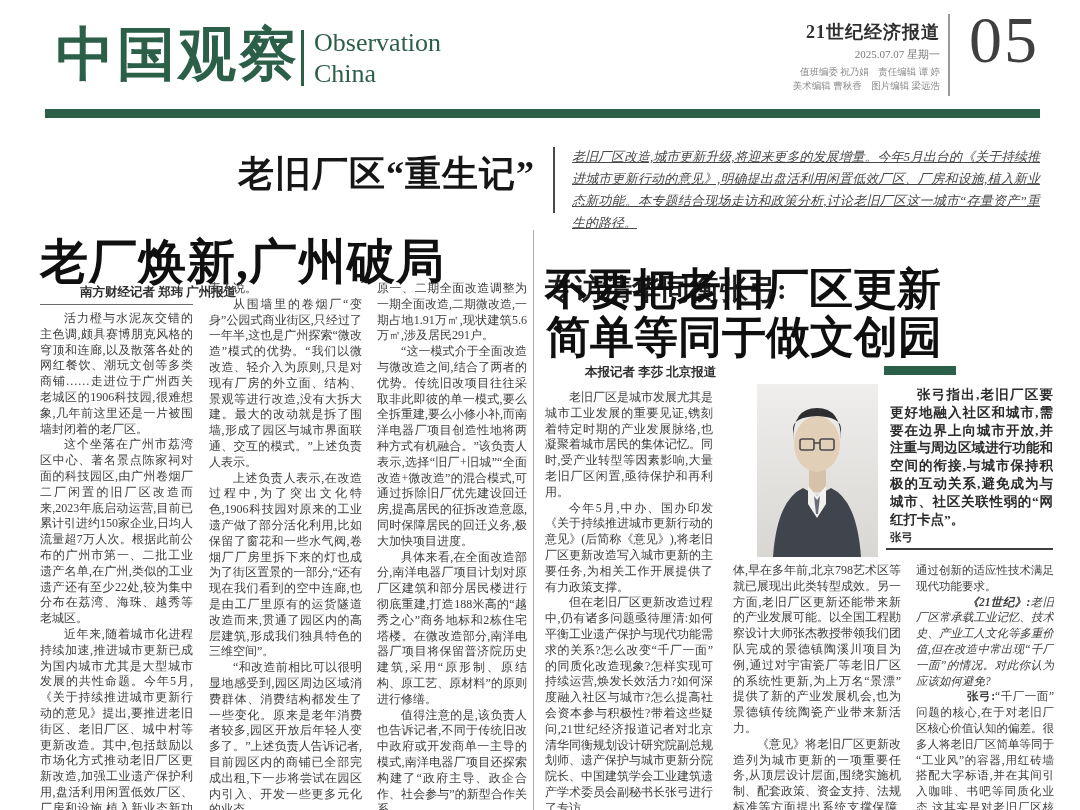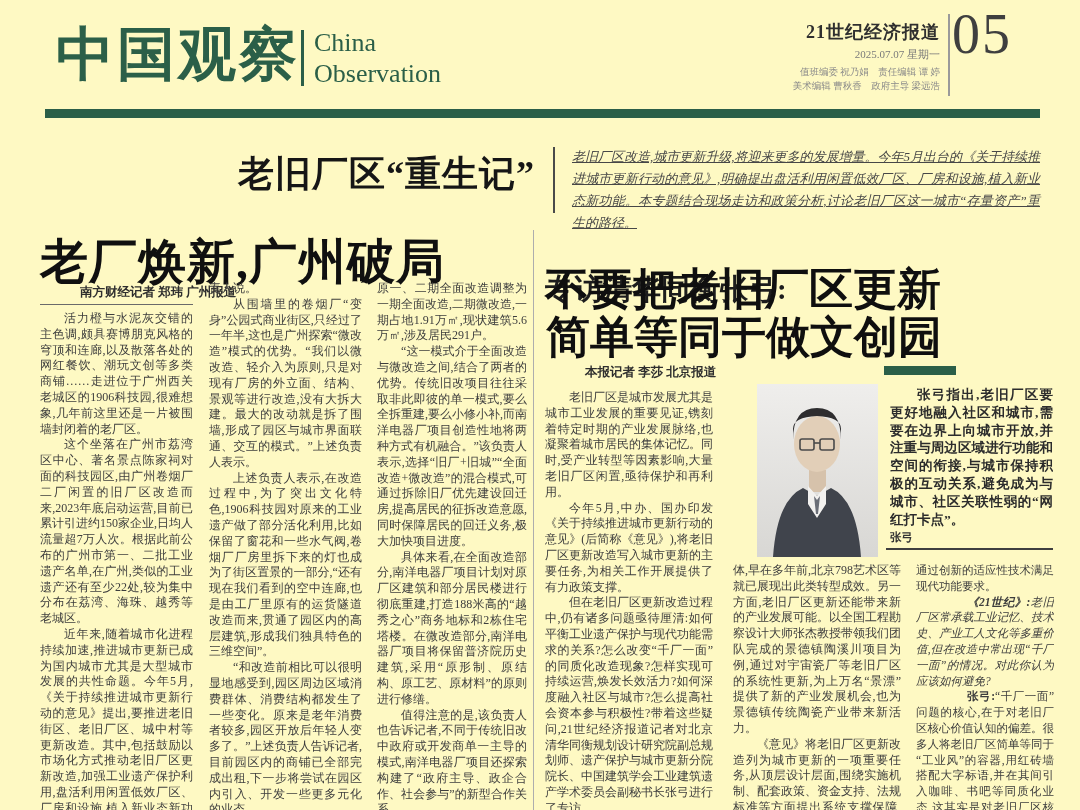--- a/index.html
+++ b/index.html
@@ -1,33 +1,33 @@
 <!DOCTYPE html>
 <html lang="zh"><head>
 <meta charset="utf-8">
 <style>
   html,body{margin:0;padding:0;background:#e7e5e1;}
   .page{
     position:relative;width:1080px;height:810px;margin:0 auto;
-    background:#fef9c3;overflow:hidden;
+    background:#ffffff;overflow:hidden;
     font-family:"Liberation Serif","DejaVu Serif",serif;color:#3d3d3d;
   }
   
   .mast-cn{position:absolute;left:56px;top:16px;font-size:58px;font-weight:800;
     letter-spacing:3px;color:#2b5f48;}
   .mast-sep{position:absolute;left:301px;top:30px;width:3px;height:56px;background:#2b5f48;}
   .mast-en{position:absolute;left:314px;top:27px;font-size:26px;line-height:31px;
     color:#2b5f48;font-weight:400;}
   .mast-right{position:absolute;right:140px;top:20px;width:260px;text-align:right;}
   .paper-name{font-size:18px;font-weight:700;color:#2f2f2f;letter-spacing:1px;}
   .date-line{font-size:11px;color:#7a7a7a;margin-top:3px;}
   .staff{font-size:9.5px;color:#8a8a8a;line-height:14px;margin-top:3px;}
   .mast-vline{position:absolute;left:948px;top:14px;width:2px;height:82px;background:#9a9a9a;}
-  .page-num{position:absolute;left:952px;top:2px;width:104px;
-    font-size:56px;font-weight:400;color:#3f3f3f;letter-spacing:2px;}
+  .page-num{position:absolute;left:952px;top:2px;width:104px;text-align:center;
+    font-size:66px;font-weight:400;color:#3f3f3f;letter-spacing:2px;}
   .green-bar{position:absolute;left:45px;top:109px;width:995px;height:9px;background:#2b5f48;}
   
   .topic-title{position:absolute;left:150px;top:150px;width:385px;text-align:right;
     font-size:36px;font-weight:800;color:#161616;letter-spacing:1px;}
   .topic-sep{position:absolute;left:553px;top:147px;width:2px;height:66px;background:#4a4a4a;}
   .topic-intro{position:absolute;left:572px;top:146px;width:468px;font-size:13px;
     line-height:22px;color:#474747;text-align:justify;font-style:italic;text-decoration:underline;}
   
   .art-divider{position:absolute;left:533px;top:230px;width:1px;height:580px;background:#adadad;}
   .col{position:absolute;overflow:hidden;text-align:justify;font-size:12px;
@@ -65,29 +65,29 @@
   .r-col3{left:916px;top:563px;width:138px;height:247px;font-size:11.5px;}
 </style>
 </head>
 <body>
 
 <div class="page">
 
   <div class="mast-cn">中国观察</div>
   <div class="mast-sep"></div>
   <div class="mast-en">
+    <div>Observation</div>
     <div>China</div>
-    <div>Observation</div>
   </div>
   <div class="mast-right">
     <div class="paper-name">21世纪经济报道</div>
     <div class="date-line">2025.07.07  星期一</div>
     <div class="staff">
       <div>值班编委 祝乃娟　责任编辑 谭 婷</div>
-      <div>美术编辑 曹秋香　政府主导 梁远浩</div>
+      <div>美术编辑 曹秋香　图片编辑 梁远浩</div>
     </div>
   </div>
   <div class="mast-vline"></div>
   <div class="page-num">05</div>
   <div class="green-bar"></div>
 
   <div class="topic-title">老旧厂区“重生记”</div>
   <div class="topic-sep"></div>
   <div class="topic-intro">老旧厂区改造,城市更新升级,将迎来更多的发展增量。今年5月出台的《关于持续推进城市更新行动的意见》,明确提出盘活利用闲置低效厂区、厂房和设施,植入新业态新功能。本专题结合现场走访和政策分析,讨论老旧厂区这一城市“存量资产”重生的路径。</div>
 

